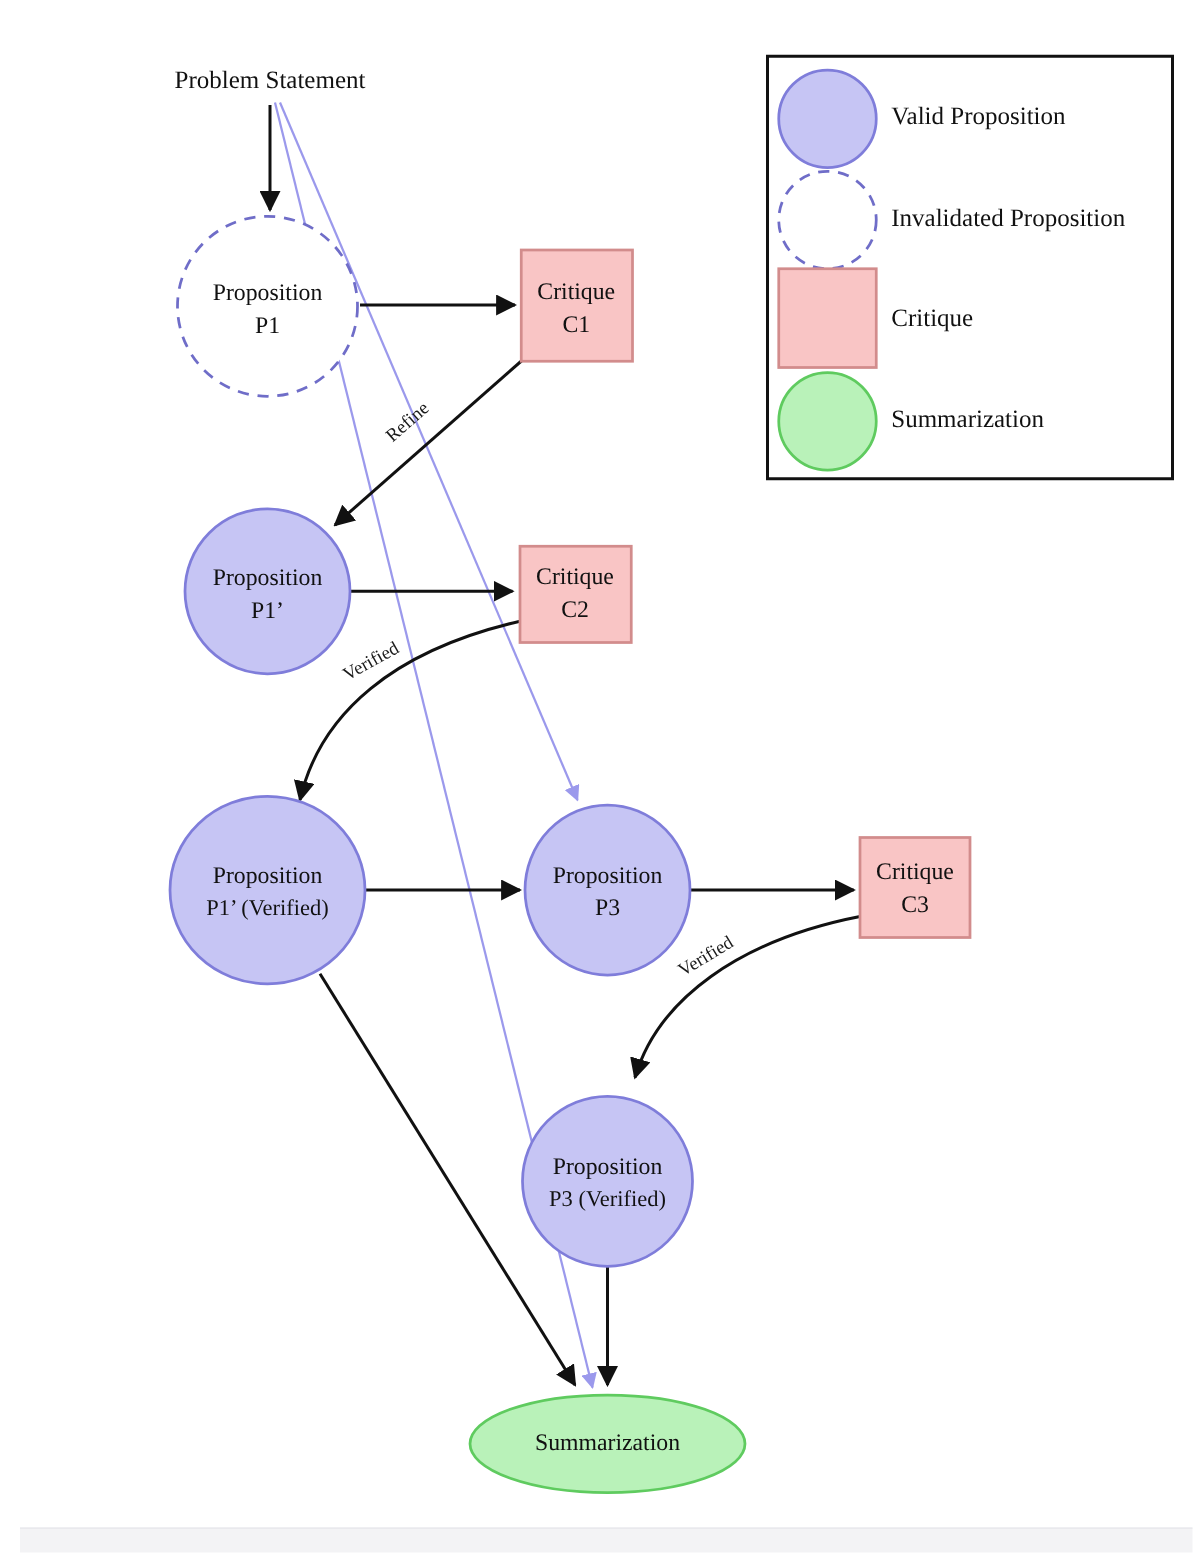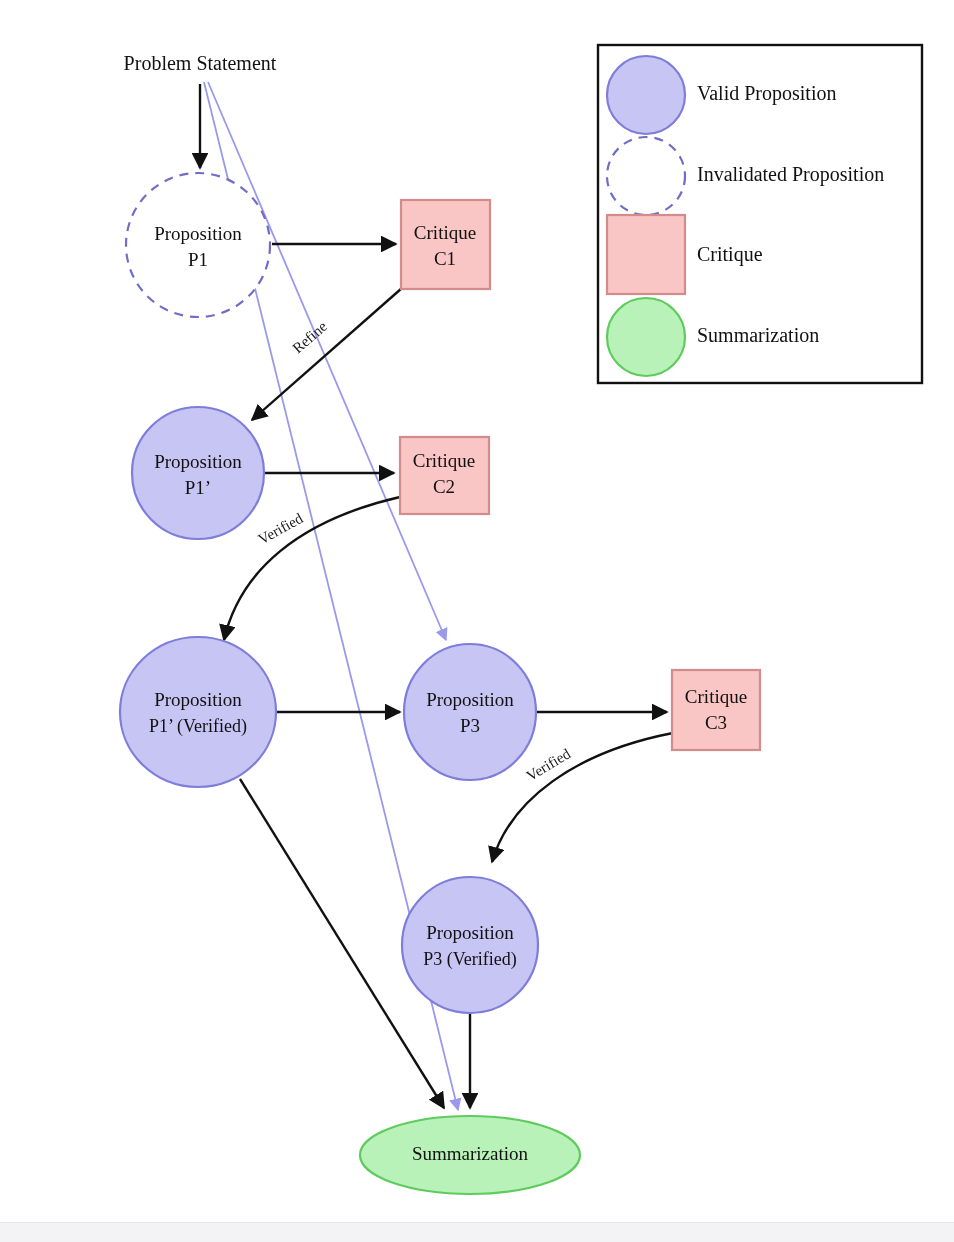--- a/index.html
+++ b/index.html
@@ -10,21 +10,21 @@
   }
   body {
     width: 954px;
     height: 1242px;
     font-family: "Liberation Serif", "DejaVu Serif", serif;
     overflow: hidden;
     position: relative;
   }
   #diagram-root {
     position: absolute;
-    top: 0; left: 0;
+    top: 0; left: 16px;
     width: 786px;
     height: 1242px;
   }
   svg#flow {
     display: block;
     width: 954px;
     height: 1242px;
   }
   .node-label {
     font-family: "Liberation Serif", "DejaVu Serif", serif;

